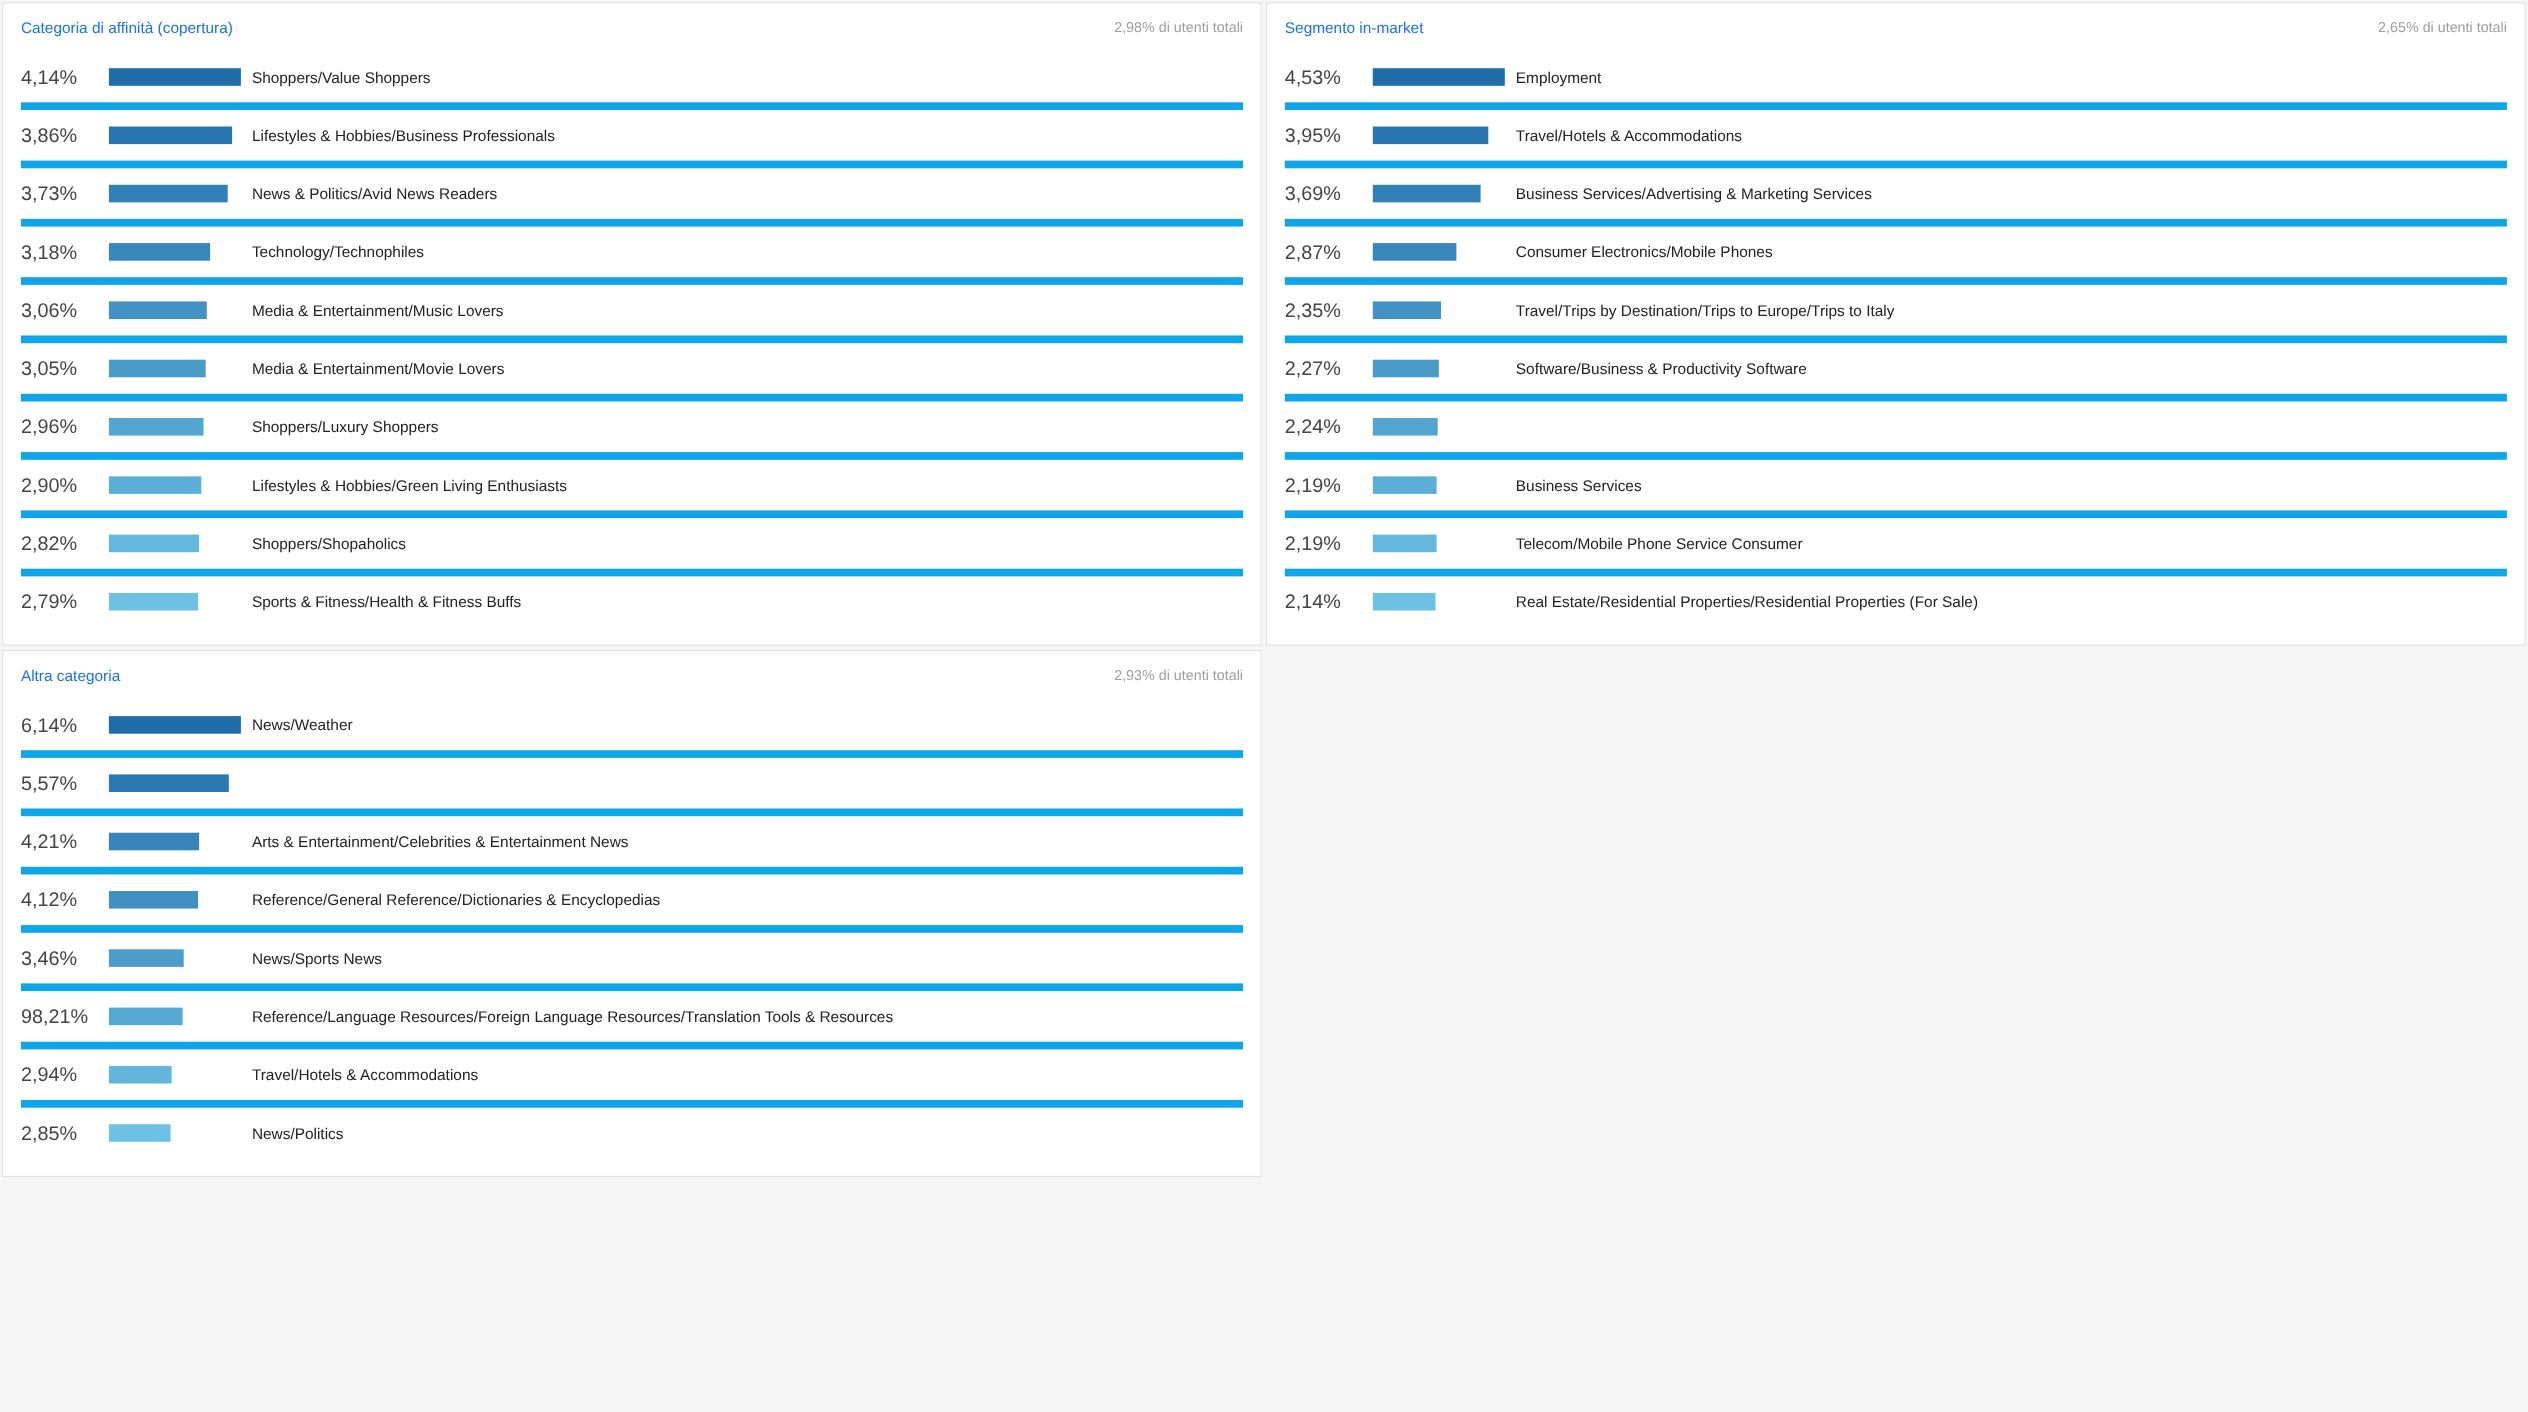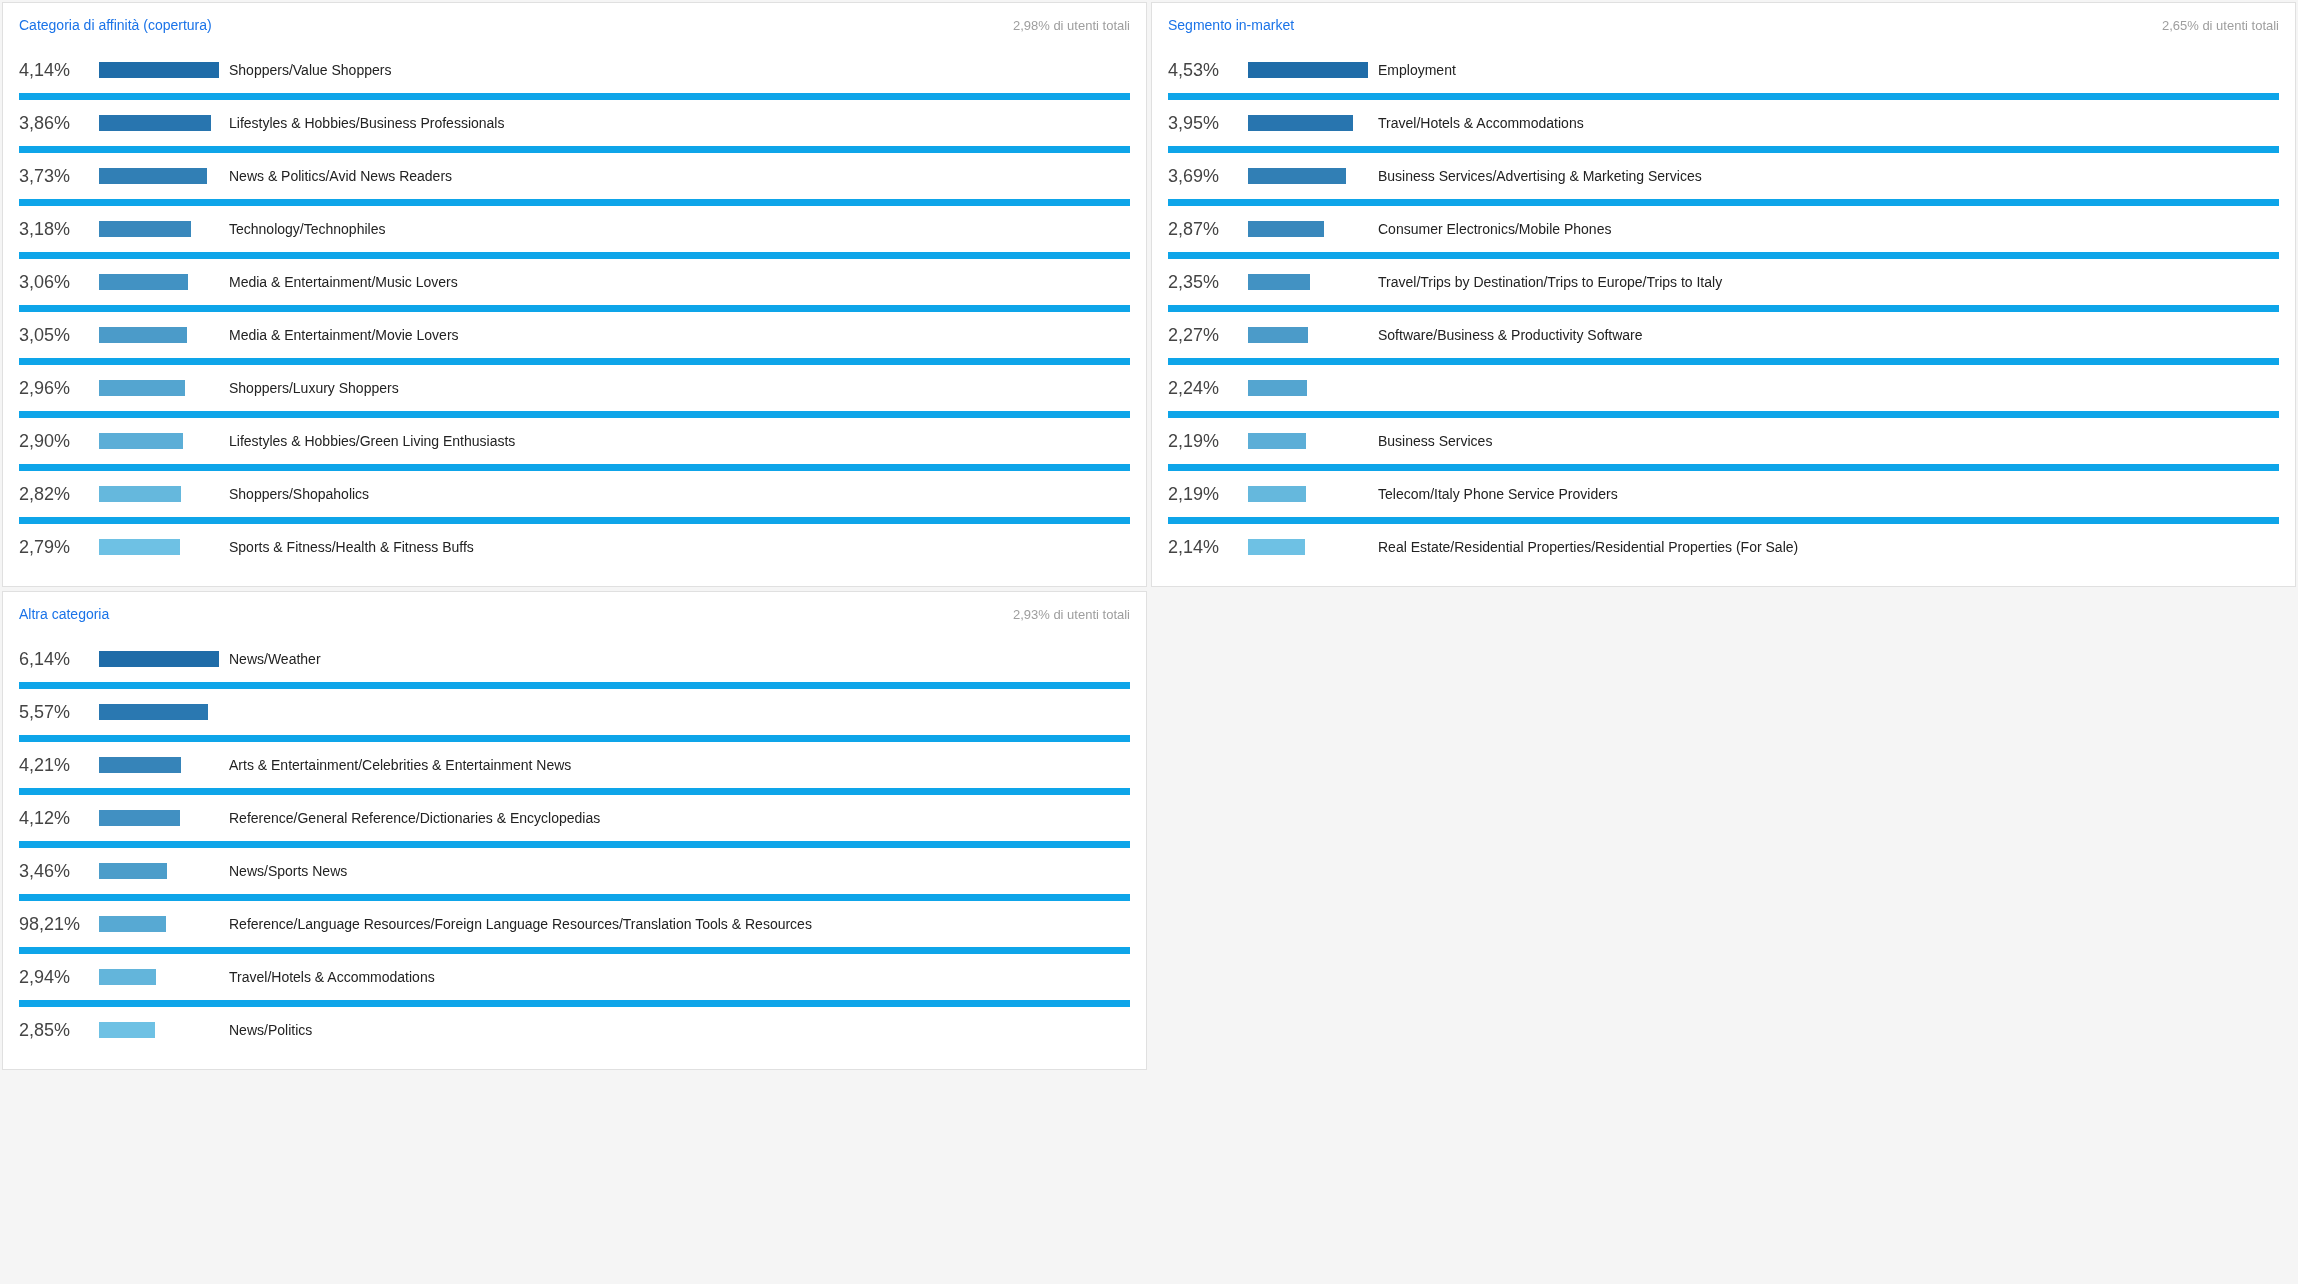--- a/index.html
+++ b/index.html
@@ -1,18 +1,18 @@
 <!DOCTYPE html>
 <html><head>
 <meta charset="utf-8">
 <style>
   html,body{margin:0;padding:0;background:#f5f5f5;font-family:Arial,Helvetica,sans-serif;color:#212121;font-size:14px;}
   .grid{display:grid;grid-template-columns:1fr 1fr;gap:0;}
   .panel{background:#fff;border:1px solid #e0e0e0;margin:2px;}
-  .panel-header{display:flex;justify-content:space-between;align-items:center;padding:14px 16px 6px 16px;}
+  .panel-header{display:flex;justify-content:space-between;align-items:flex-start;padding:14px 16px 6px 16px;}
   .panel-sub{color:#9e9e9e;font-size:13px;}
   .rows{padding:8px 16px 16px 16px;}
   .row{display:flex;align-items:center;border-top:7px solid #0ea5e9;min-height:34px;padding:6px 0;}
   .row:first-child{border-top:none;}
   .pct-cell{width:80px;flex:0 0 80px;font-size:18px;color:#444;}
   .bar-cell{width:120px;flex:0 0 120px;}
   .bar{height:16px;}
   .label-cell{flex:1;padding-left:10px;font-size:14px;color:#222;line-height:1.3;}
   a.title-link{color:#1a73e8;text-decoration:none;}
 </style>
@@ -159,21 +159,21 @@
           <div class="bar-cell">
             <div class="bar" style="width: 48.3444%; background: rgb(92, 174, 215);"></div>
           </div>
           <div class="label-cell">Business Services</div>
         </div>
         <div class="row">
           <div class="pct-cell">2,19%</div>
           <div class="bar-cell">
             <div class="bar" style="width: 48.3444%; background: rgb(101, 184, 221);"></div>
           </div>
-          <div class="label-cell">Telecom/Italy Phone Service Providers</div>
+          <div class="label-cell">Telecom/Mobile Phone Service Consumer</div>
         </div>
         <div class="row">
           <div class="pct-cell">2,14%</div>
           <div class="bar-cell">
             <div class="bar" style="width: 47.2406%; background: rgb(110, 193, 228);"></div>
           </div>
           <div class="label-cell">Real Estate/Residential Properties/Residential Properties (For Sale)</div>
         </div>
       </div>
   </div>

